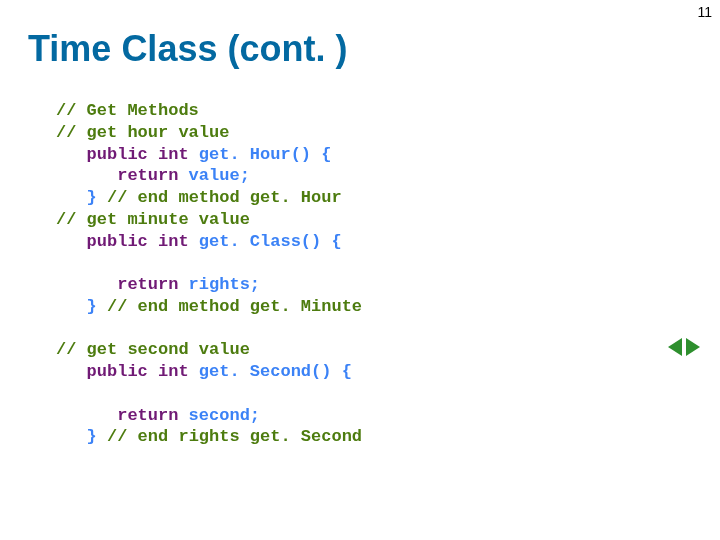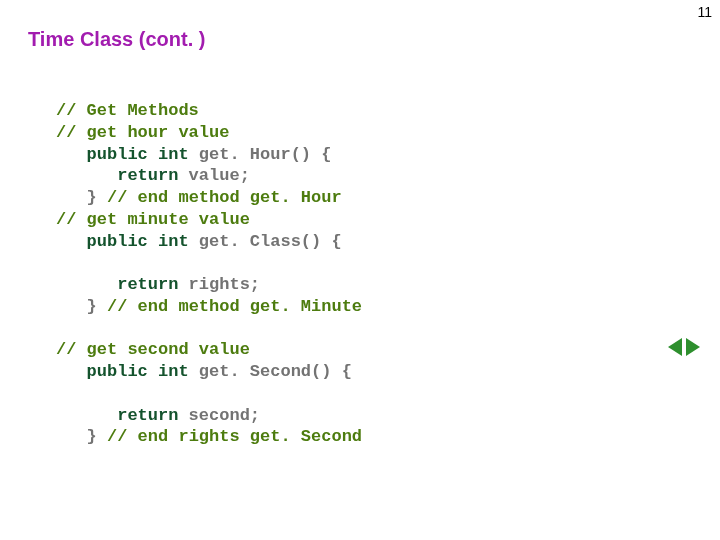--- a/index.html
+++ b/index.html
@@ -22,38 +22,38 @@
     position: absolute;
     top: 4px;
     right: 8px;
     font-size: 14px;
     color: #000000;
   }
   .title {
     position: absolute;
     top: 28px;
     left: 28px;
-    font-size: 20px;
+    font-size: 36px;
     font-weight: bold;
-    color: #a21caf;
+    color: #0369a1;
     font-family: Arial, Helvetica, sans-serif;
   }
   .code-block {
     position: absolute;
     top: 100px;
     left: 56px;
     font-family: "Courier New", Courier, monospace;
     font-size: 17px;
     font-weight: bold;
     line-height: 1.28;
     white-space: pre;
   }
-  .code-block .kw { color: #14532d; }
+  .code-block .kw { color: #701a75; }
   .code-block .cm { color: #4d7c0f; }
-  .code-block .tx { color: #737373; }
+  .code-block .tx { color: #3b82f6; }
   .footer {
     position: absolute;
     bottom: 10px;
     right: 12px;
     font-size: 11px;
     color: #000000;
     font-family: Arial, Helvetica, sans-serif;
   }
   .nav {
     position: absolute;

